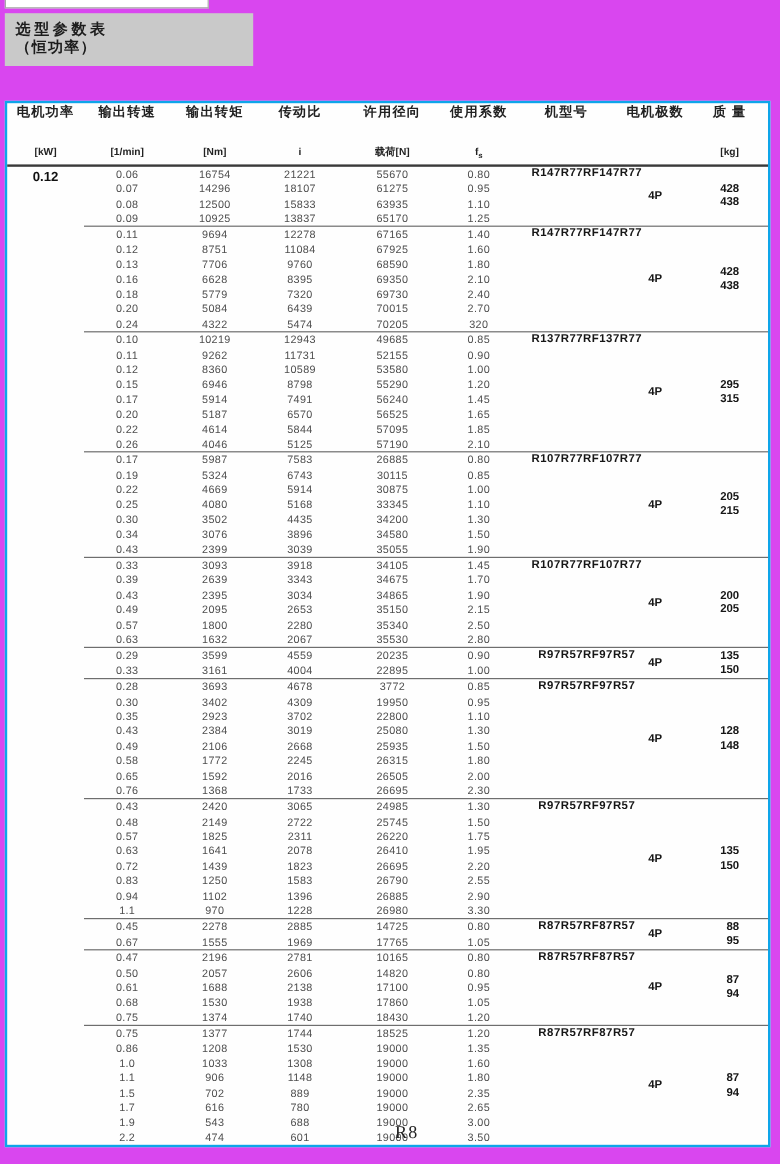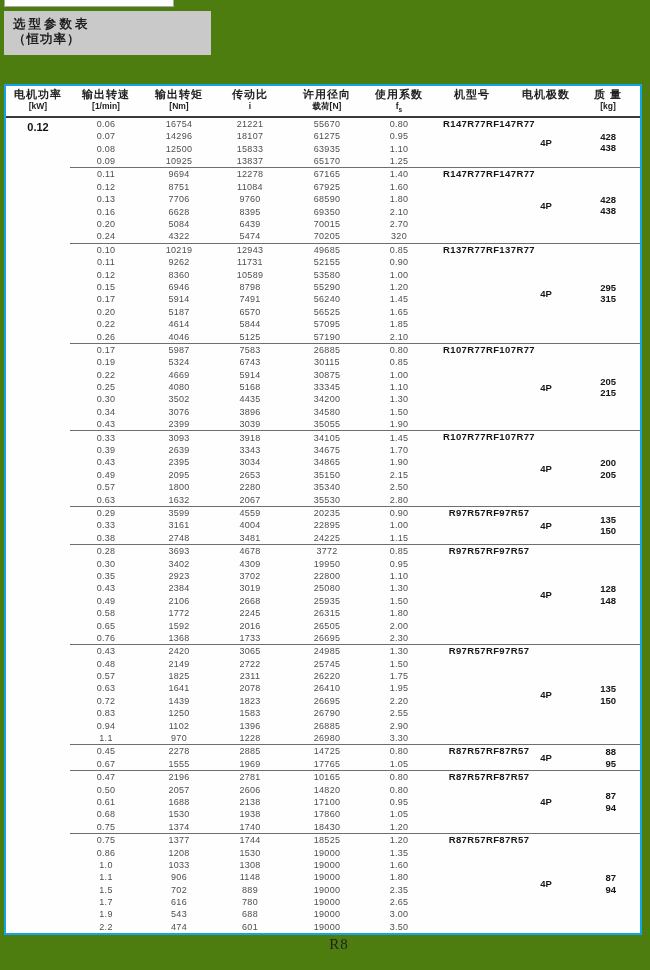--- a/index.html
+++ b/index.html
@@ -1,25 +1,25 @@
 <!DOCTYPE html>
 <html><head>
 <meta charset="utf-8">
 <style>
   html,body{margin:0;padding:0;background:#ffffff;}
-  .page{position:relative;width:650px;height:970px;background:#4d7c0f;font-family:"Liberation Sans",sans-serif;overflow:hidden;}
+  .page{position:relative;width:650px;height:970px;background:#d946ef;font-family:"Liberation Sans",sans-serif;overflow:hidden;}
   .topbox{position:absolute;left:4px;top:0;width:170px;height:7px;background:#fff;border:1px solid #a8a8a8;border-top:none;box-sizing:border-box;}
   .banner{position:absolute;left:4px;top:11px;width:207px;height:44px;background:#c9c9c9;box-sizing:border-box;padding:6px 0 0 9px;}
   .banner .l1{font-weight:bold;font-size:12.5px;letter-spacing:3px;color:#1c1c1c;line-height:15px;}
   .banner .l2{font-weight:bold;font-size:12.5px;letter-spacing:1px;color:#1c1c1c;line-height:15px;}
   .ptable{position:absolute;left:4px;top:84px;width:638px;border:2px solid #0ea5e9;box-sizing:border-box;background:#fefefe;}
   .thead{display:grid;grid-template-columns:64px 72px 74px 68px 86px 58px 88px 60px 64px;border-bottom:2px solid #3a3a3a;padding:2px 0 1px 0;}
   .th{text-align:center;}
   .th .t1{font-size:11px;font-weight:bold;color:#222;line-height:13px;letter-spacing:1px;}
-  .th .t2{font-size:8.5px;font-weight:bold;color:#222;line-height:10px;}
+  .th .t2{font-size:8.5px;font-weight:bold;color:#222;line-height:10px;margin-top:20px;}
   .tbody{display:flex;align-items:stretch;}
   .power-col{width:64px;text-align:center;font-weight:bold;font-size:11px;color:#111;padding-top:3px;box-sizing:border-box;}
   .groups-col{width:570px;}
   .group{display:flex;align-items:stretch;}
   .group + .group{border-top:1px solid #6e6e6e;}
   .g-rows{width:358px;}
   .row{display:grid;grid-template-columns:72px 74px 68px 86px 58px;height:12.4px;align-items:center;}
   .cell{text-align:center;font-size:9px;color:#4e4e4e;letter-spacing:0.3px;}
   .g-model{width:88px;display:flex;flex-direction:row;justify-content:center;padding-left:34px;box-sizing:border-box;}
   .g-model span{font-size:9.5px;font-weight:bold;color:#161616;line-height:11.5px;letter-spacing:0.4px;}
@@ -146,20 +146,27 @@
                 <div class="cell">1.80</div>
               </div>
               <div class="row">
                 <div class="cell">0.16</div>
                 <div class="cell">6628</div>
                 <div class="cell">8395</div>
                 <div class="cell">69350</div>
                 <div class="cell">2.10</div>
               </div>
               <div class="row">
+                <div class="cell">0.18</div>
+                <div class="cell">5779</div>
+                <div class="cell">7320</div>
+                <div class="cell">69730</div>
+                <div class="cell">2.40</div>
+              </div>
+              <div class="row">
                 <div class="cell">0.20</div>
                 <div class="cell">5084</div>
                 <div class="cell">6439</div>
                 <div class="cell">70015</div>
                 <div class="cell">2.70</div>
               </div>
               <div class="row">
                 <div class="cell">0.24</div>
                 <div class="cell">4322</div>
                 <div class="cell">5474</div>
@@ -371,27 +378,20 @@
                 <div class="cell">4559</div>
                 <div class="cell">20235</div>
                 <div class="cell">0.90</div>
               </div>
               <div class="row">
                 <div class="cell">0.33</div>
                 <div class="cell">3161</div>
                 <div class="cell">4004</div>
                 <div class="cell">22895</div>
                 <div class="cell">1.00</div>
-              </div>
-              <div class="row">
-                <div class="cell">0.38</div>
-                <div class="cell">2748</div>
-                <div class="cell">3481</div>
-                <div class="cell">24225</div>
-                <div class="cell">1.15</div>
               </div>
             </div>
             <div class="g-model">
               <span>R97R57</span>
               <span>RF97R57</span>
             </div>
             <div class="g-poles">4P</div>
             <div class="g-mass">
               <span>135</span>
               <span>150</span>

